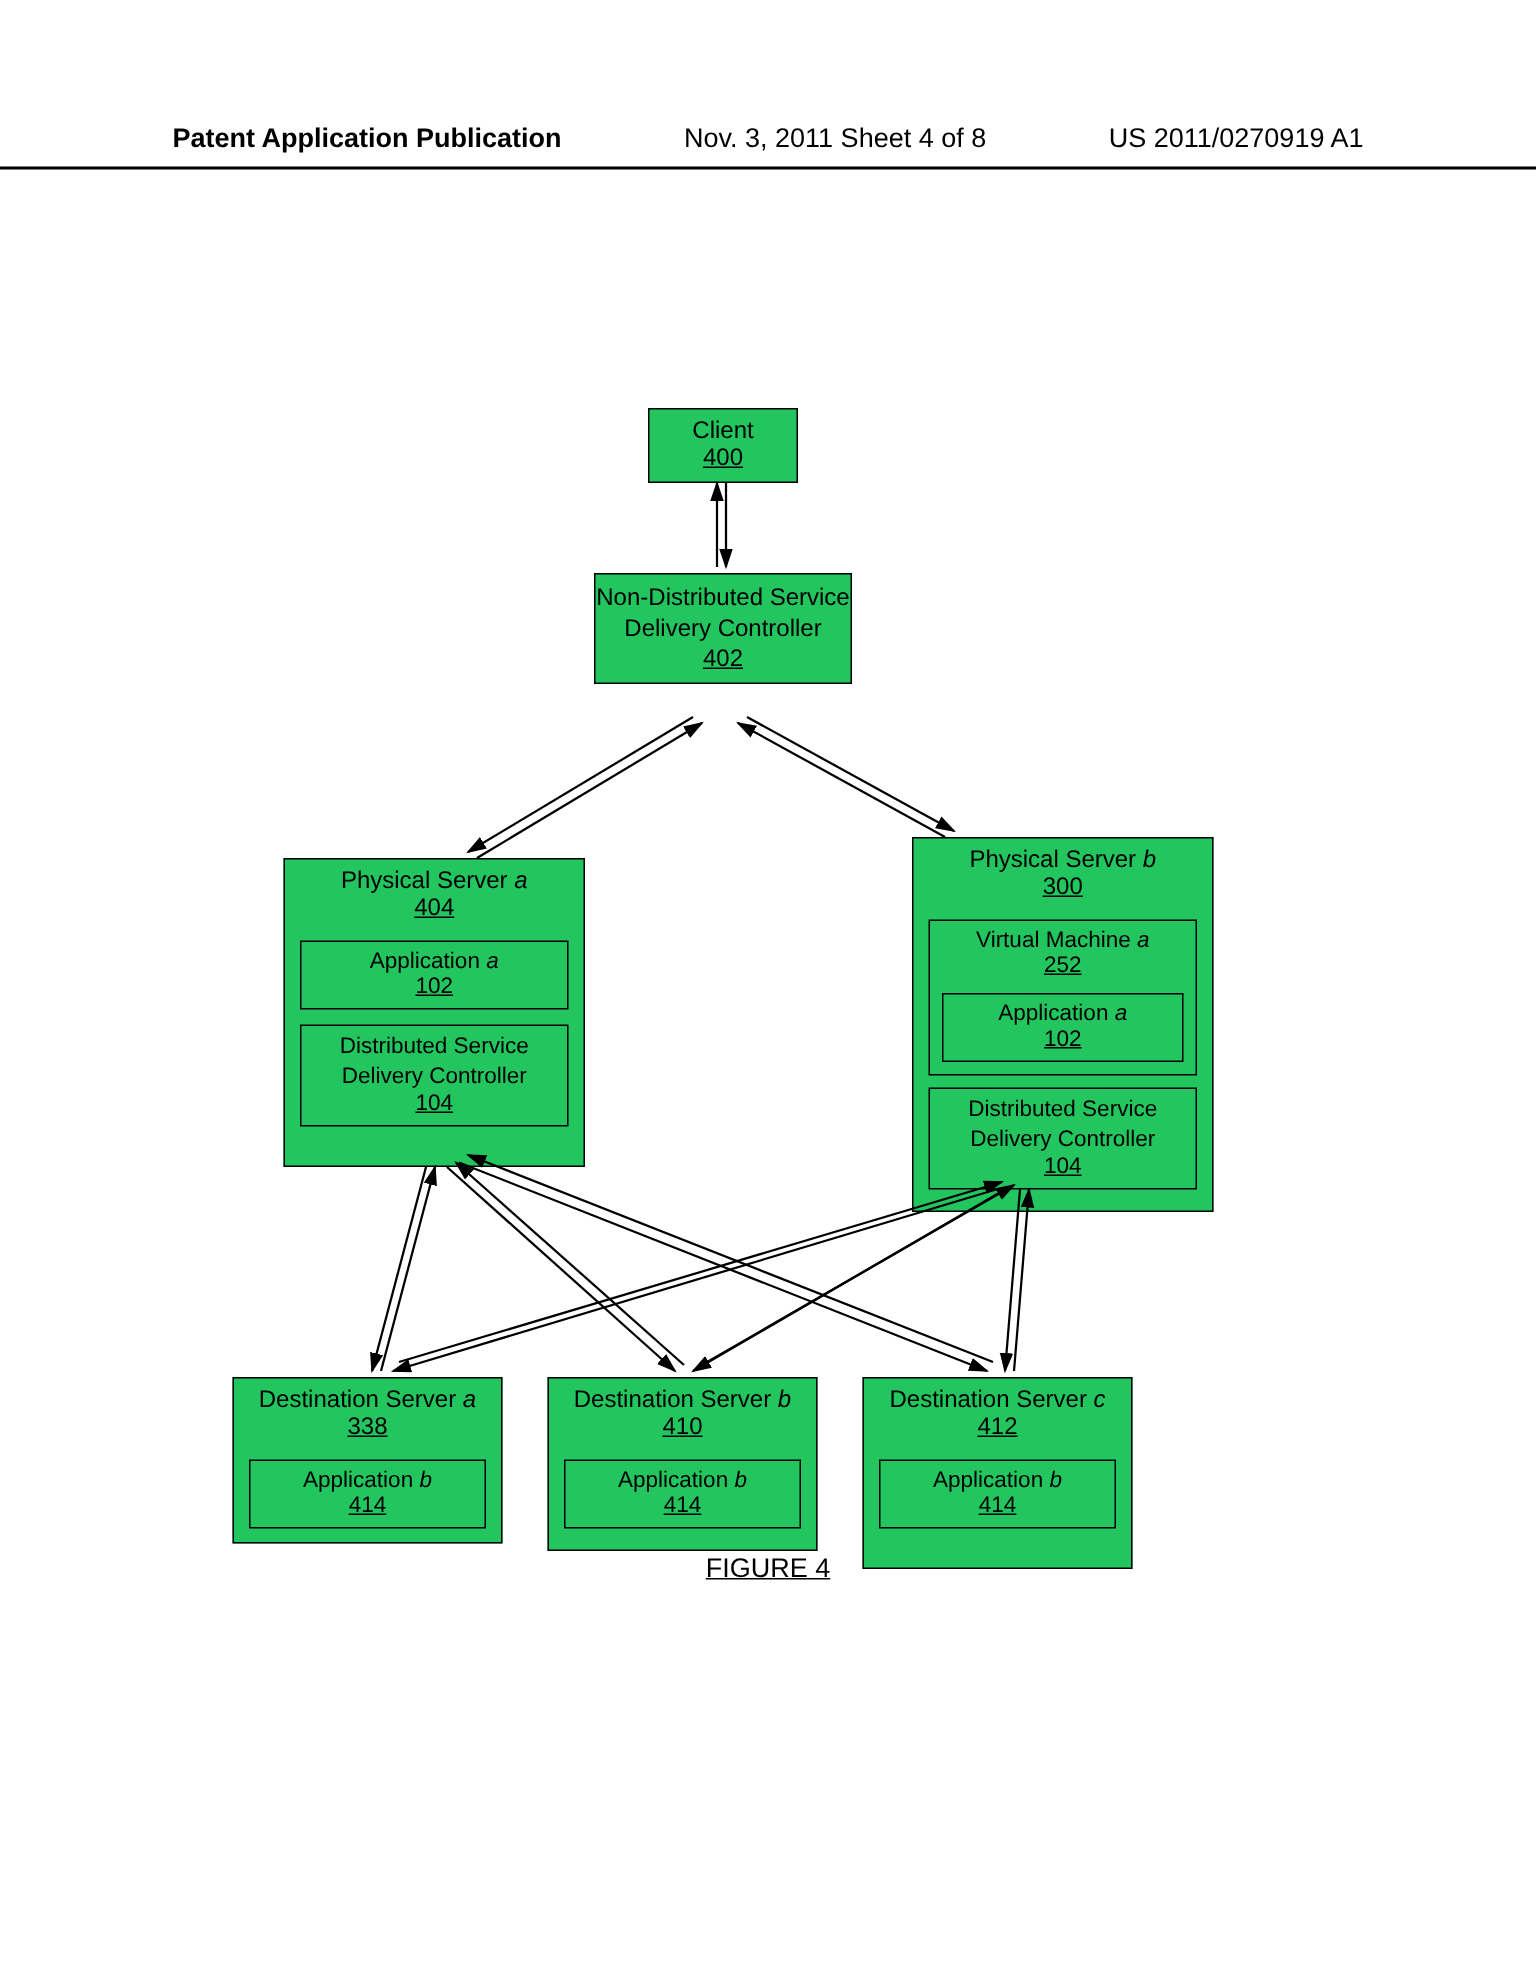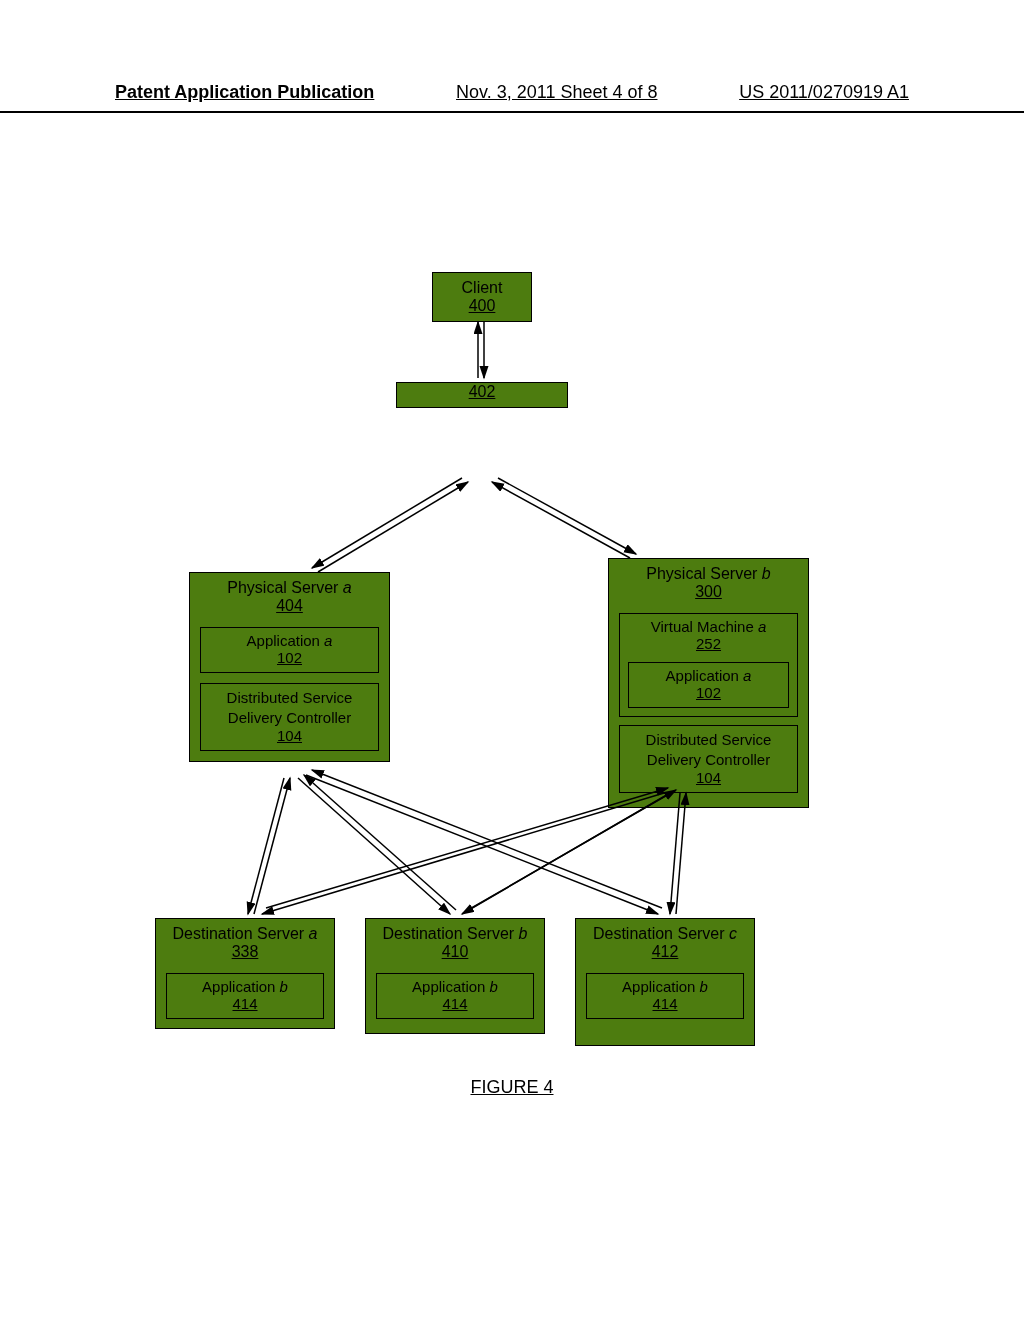--- a/index.html
+++ b/index.html
@@ -11,35 +11,34 @@
       height: 1320px;
       position: relative;
     }
     .header {
       position: absolute;
       top: 82px;
       left: 0;
       right: 0;
       border-bottom: 2px solid black;
       padding-bottom: 8px;
-      text-decoration: underline;
     }
     .header-text {
       display: flex;
       justify-content: space-between;
       padding: 0 115px;
       font-size: 18px;
     }
     .header-left {
       font-weight: bold;
     }
     .box {
       position: absolute;
       border: 1px solid black;
-      background: #4d7c0f;
+      background: #22c55e;
       text-align: center;
       font-size: 16px;
     }
     .box-label {
       padding-top: 6px;
     }
     .box-ref {
       text-decoration: underline;
       padding-bottom: 6px;
     }
@@ -78,24 +77,25 @@
     <span>US 2011/0270919 A1</span>
   </div>
 </div>
 
 <div class="box" style="left:432px; top:272px; width:98px;">
   <div class="box-label">Client</div>
   <div class="box-ref">400</div>
 </div>
 
 <div class="box" style="left:396px; top:382px; width:170px;">
+  <div class="box-label" style="line-height:1.3;">Non-Distributed Service Delivery Controller</div>
   <div class="box-ref">402</div>
 </div>
 
-<div class="box" style="left:189px; top:572px; width:199px; padding-bottom:4px;">
+<div class="box" style="left:189px; top:572px; width:199px; padding-bottom:20px;">
   <div class="box-label">
     <span>Physical Server </span><span class="italic">a</span>
   </div>
   <div class="box-ref">404</div>
   <div class="inner-box">
     <div style="padding-top:4px;"><span>Application </span><span class="italic">a</span></div>
     <div class="box-ref">102</div>
   </div>
   <div class="inner-box" style="margin-top:10px;">
     <div style="padding-top:4px; line-height:1.3;">Distributed Service Delivery Controller</div>
@@ -148,21 +148,21 @@
   <div class="box-label">
     <span>Destination Server </span><span class="italic">c</span>
   </div>
   <div class="box-ref">412</div>
   <div class="inner-box">
     <div style="padding-top:4px;"><span>Application </span><span class="italic">b</span></div>
     <div class="box-ref">414</div>
   </div>
 </div>
 
-<div class="figure-label" style="top:1035px;margin-top:42px;">FIGURE 4</div>
+<div class="figure-label" style="top:1035px;">FIGURE 4</div>
 
 <svg class="arrows">
   <defs>
     <marker id="ah" markerWidth="10" markerHeight="10" refX="8" refY="3" orient="auto">
       <path d="M0,0 L0,6 L9,3 z" fill="black"></path>
     </marker>
   </defs>
 
   <line x1="478" y1="378" x2="478" y2="322" stroke="black" stroke-width="1.5" marker-end="url(#ah)"></line>
   <line x1="484" y1="322" x2="484" y2="378" stroke="black" stroke-width="1.5" marker-end="url(#ah)"></line>

